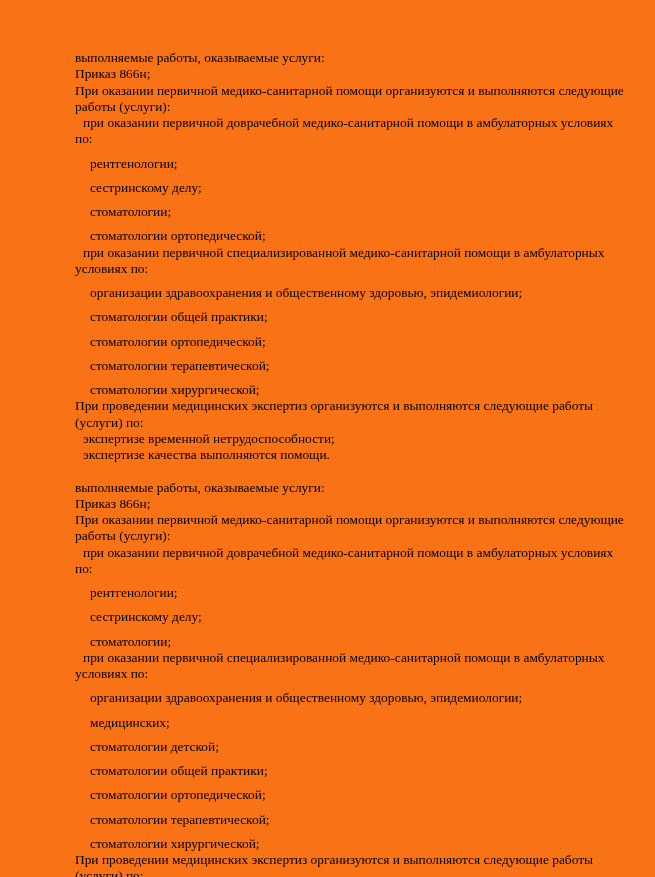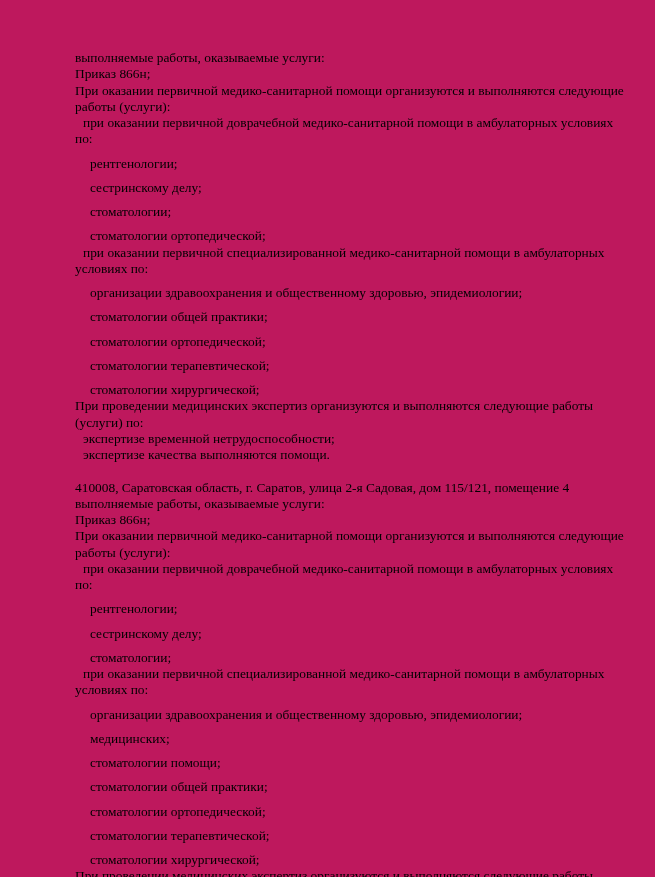--- a/index.html
+++ b/index.html
@@ -4,21 +4,21 @@
 <style>
   html, body {
     margin: 0;
     padding: 0;
     background: #ffffff;
   }
   .page {
     position: relative;
     width: 655px;
     height: 877px;
-    background: #be185d;
+    background: #f97316;
     overflow: hidden;
   }
   .textblock {
     position: absolute;
     left: 75px;
     top: 50px;
     width: 550px;
     color: #000000;
     font-family: "Liberation Serif", "DejaVu Serif", serif;
     font-size: 13.4px;
@@ -52,35 +52,34 @@
       <div class="line indent-2">организации здравоохранения и общественному здоровью, эпидемиологии;</div>
       <div class="line indent-2">стоматологии общей практики;</div>
       <div class="line indent-2">стоматологии ортопедической;</div>
       <div class="line indent-2">стоматологии терапевтической;</div>
       <div class="line indent-2">стоматологии хирургической;</div>
       <div class="line indent-0">При проведении медицинских экспертиз организуются и выполняются следующие работы</div>
       <div class="line indent-0">(услуги) по:</div>
       <div class="line indent-1">экспертизе временной нетрудоспособности;</div>
       <div class="line indent-1">экспертизе качества выполняются помощи.</div>
       <div class="line indent-0"></div>
-      <div class="line indent-0">410008, Саратовская область, г. Саратов, улица 2-я Садовая, дом 115/121, помещение 4</div>
       <div class="line indent-0">выполняемые работы, оказываемые услуги:</div>
       <div class="line indent-0">Приказ 866н;</div>
       <div class="line indent-0">При оказании первичной медико-санитарной помощи организуются и выполняются следующие</div>
       <div class="line indent-0">работы (услуги):</div>
       <div class="line indent-1">при оказании первичной доврачебной медико-санитарной помощи в амбулаторных условиях</div>
       <div class="line indent-0">по:</div>
       <div class="line indent-2">рентгенологии;</div>
       <div class="line indent-2">сестринскому делу;</div>
       <div class="line indent-2">стоматологии;</div>
       <div class="line indent-1">при оказании первичной специализированной медико-санитарной помощи в амбулаторных</div>
       <div class="line indent-0">условиях по:</div>
       <div class="line indent-2">организации здравоохранения и общественному здоровью, эпидемиологии;</div>
       <div class="line indent-2">медицинских;</div>
-      <div class="line indent-2">стоматологии помощи;</div>
+      <div class="line indent-2">стоматологии детской;</div>
       <div class="line indent-2">стоматологии общей практики;</div>
       <div class="line indent-2">стоматологии ортопедической;</div>
       <div class="line indent-2">стоматологии терапевтической;</div>
       <div class="line indent-2">стоматологии хирургической;</div>
       <div class="line indent-0">При проведении медицинских экспертиз организуются и выполняются следующие работы</div>
       <div class="line indent-0">(услуги) по:</div>
       <div class="line indent-1">экспертизе временной нетрудоспособности;</div>
     </div>
 </div>
 

